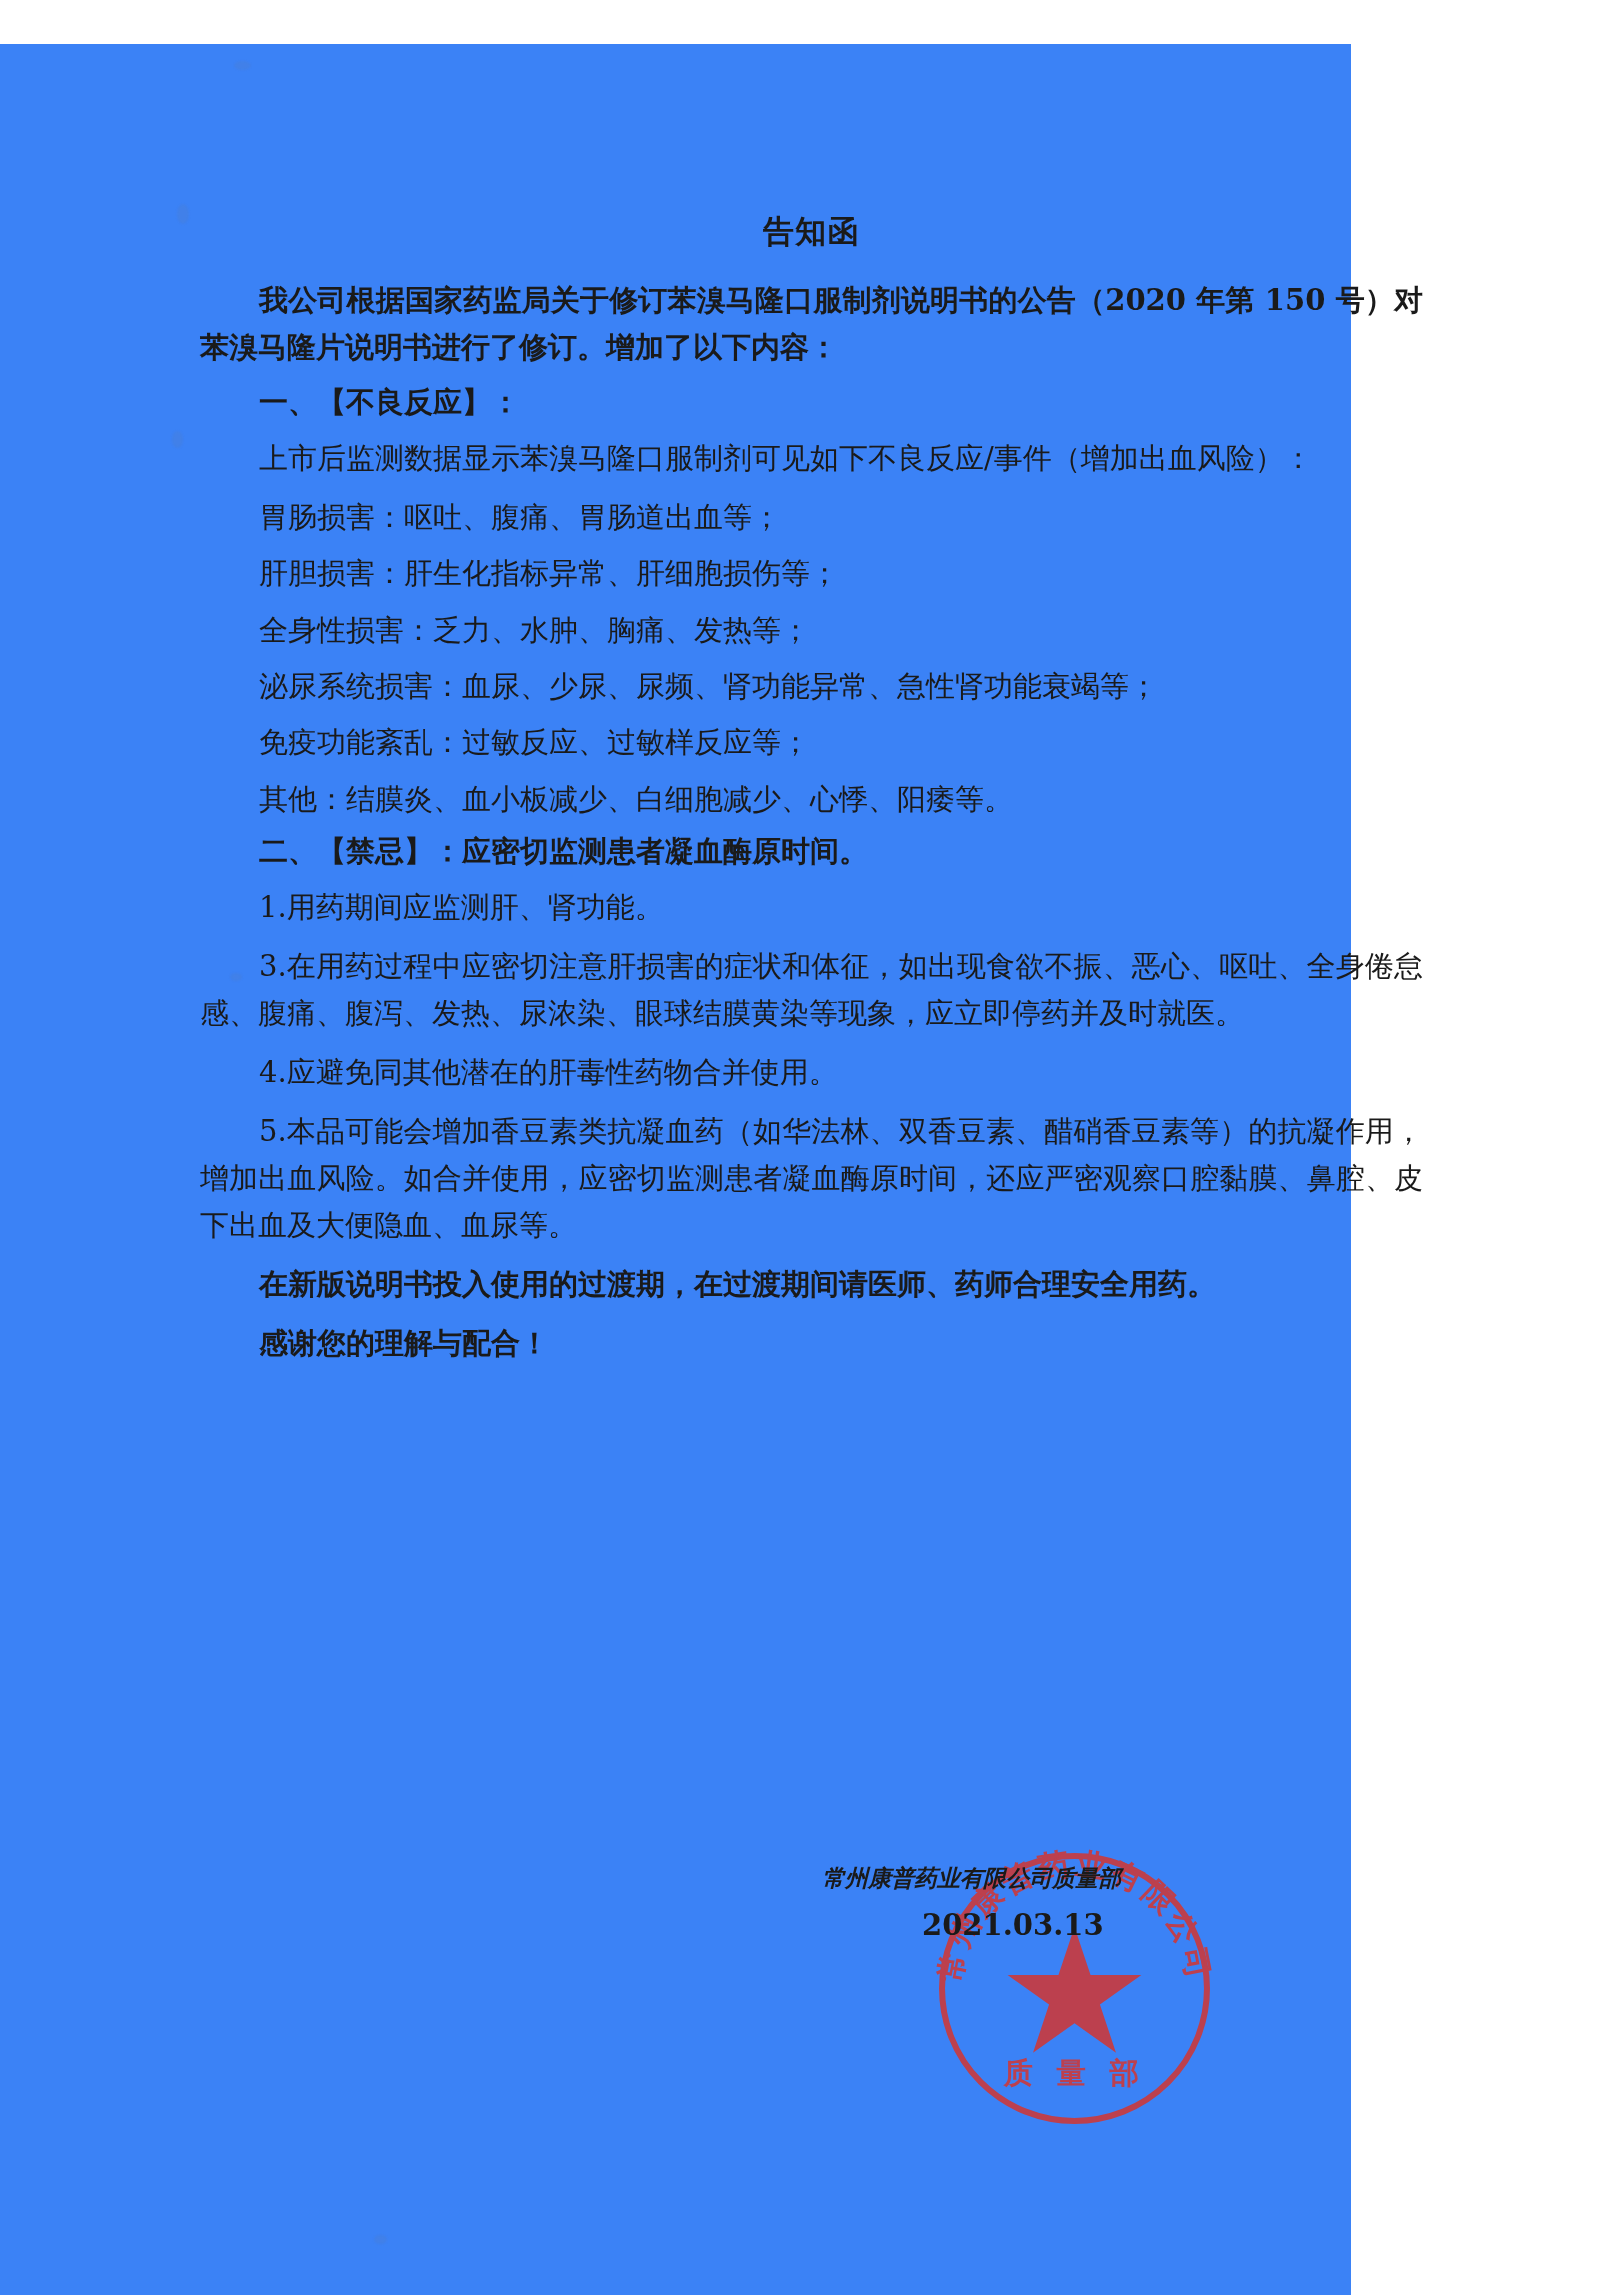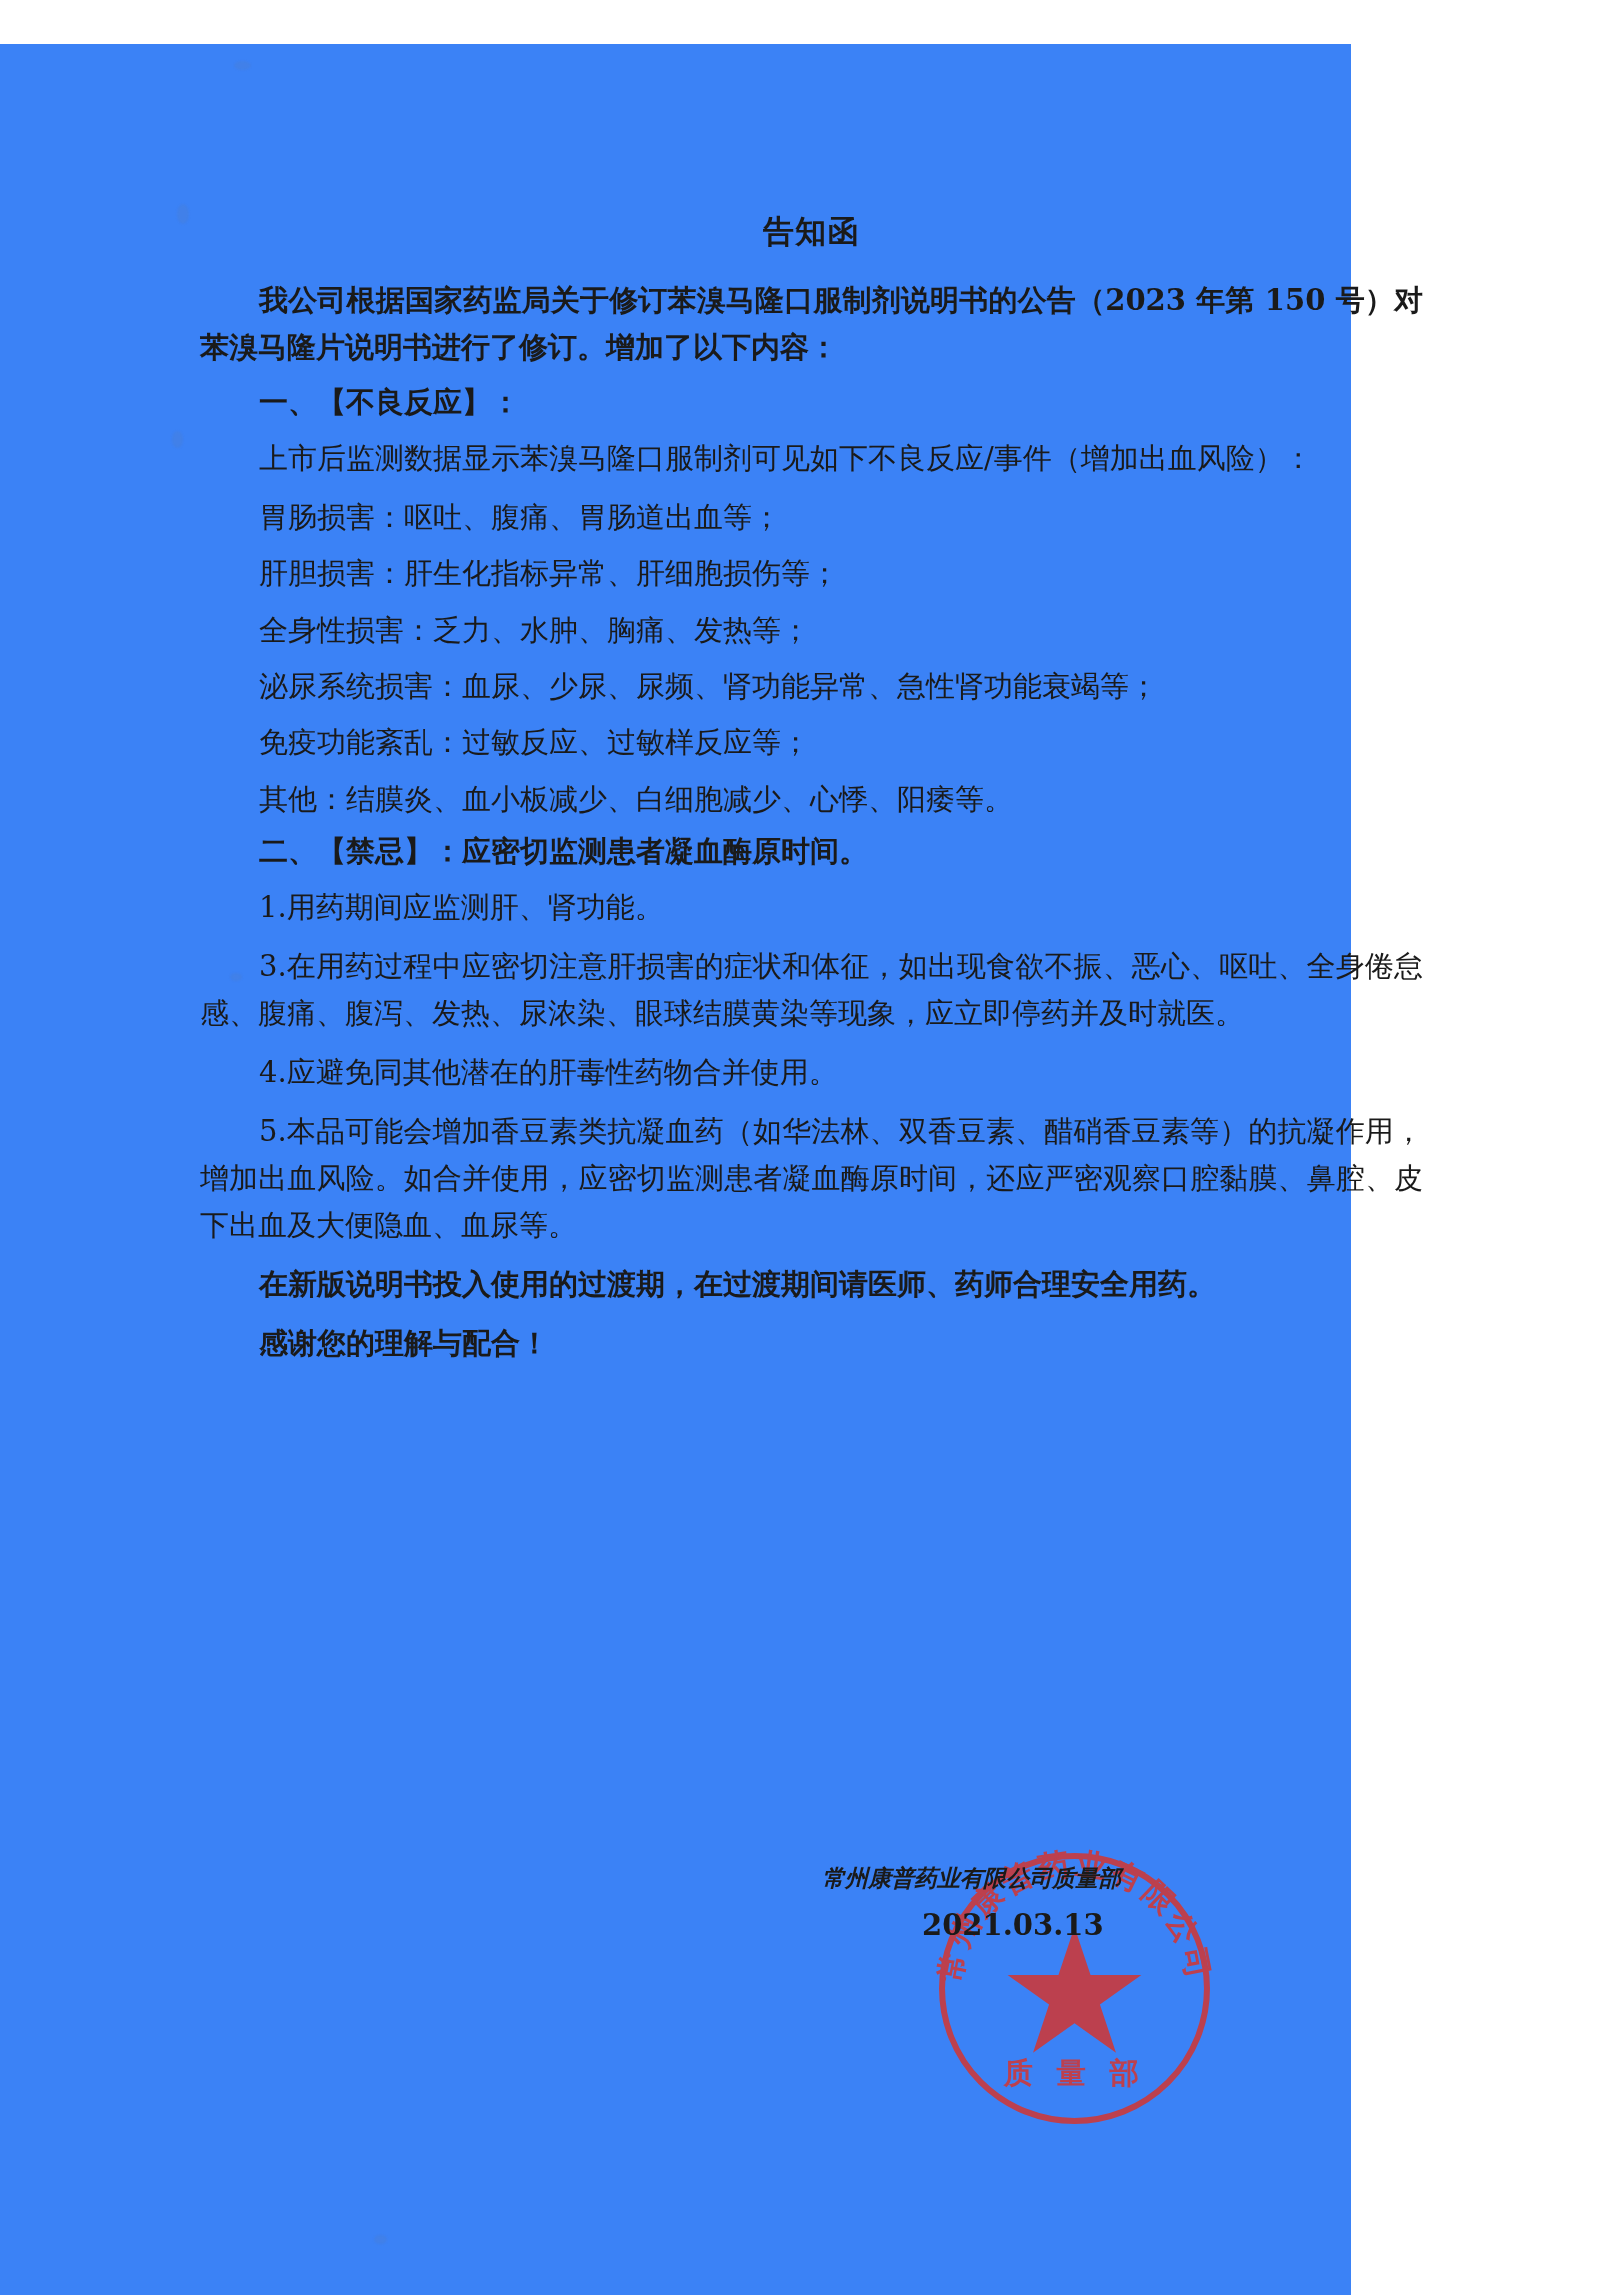--- a/index.html
+++ b/index.html
@@ -111,21 +111,21 @@
   <div class="smudge" style="left:234px;top:16.7px;width:17.4px;height:9.4px;"></div>
   <div class="smudge" style="left:177px;top:160px;width:12px;height:20px;"></div>
   <div class="smudge" style="left:172px;top:387px;width:10.7px;height:17.4px;"></div>
   <div class="smudge" style="left:230px;top:929px;width:12px;height:8px;"></div>
   <div class="smudge" style="left:374px;top:2191px;width:13.4px;height:9.4px;"></div>
 
   <div class="content">
 
     <h1 class="doc-title">告知函</h1>
 
-    <p class="para indent2 bold">我公司根据国家药监局关于修订苯溴马隆口服制剂说明书的公告（2023 年第 150 号）对苯溴马隆片说明书进行了修订。增加了以下内容：</p>
+    <p class="para indent2 bold">我公司根据国家药监局关于修订苯溴马隆口服制剂说明书的公告（2020 年第 150 号）对苯溴马隆片说明书进行了修订。增加了以下内容：</p>
 
     <p class="section-head">一、【不良反应】：</p>
     <p class="para indent2">上市后监测数据显示苯溴马隆口服制剂可见如下不良反应/事件（增加出血风险）：</p>
     <p class="listline tight">胃肠损害：呕吐、腹痛、胃肠道出血等；</p>
     <p class="listline tight">肝胆损害：肝生化指标异常、肝细胞损伤等；</p>
     <p class="listline tight">全身性损害：乏力、水肿、胸痛、发热等；</p>
     <p class="listline tight">泌尿系统损害：血尿、少尿、尿频、肾功能异常、急性肾功能衰竭等；</p>
     <p class="listline tight">免疫功能紊乱：过敏反应、过敏样反应等；</p>
     <p class="listline tight">其他：结膜炎、血小板减少、白细胞减少、心悸、阳痿等。</p>
 

